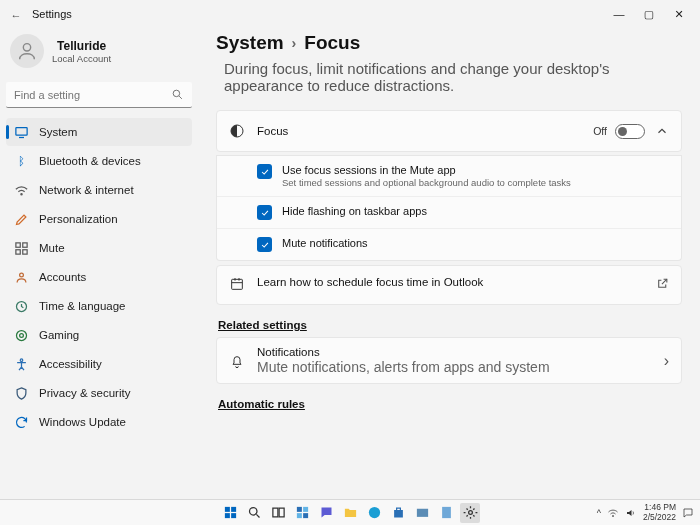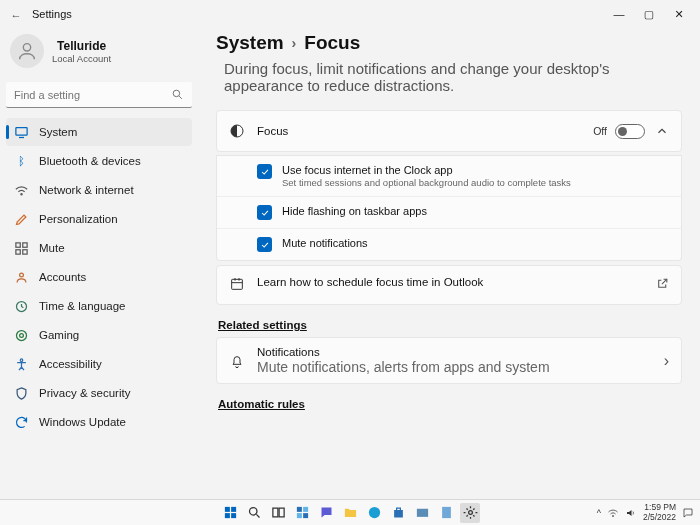--- a/index.html
+++ b/index.html
@@ -234,21 +234,21 @@
     </div>
 
     <div class="subcard">
       <div class="subrow">
         <span class="chk">
             <svg viewBox="0 0 24 24">
               <polyline points="5 12 10 17 19 7"></polyline>
             </svg>
           </span>
         <div>
-          <div class="sublabel">Use focus internet in the Clock app</div>
+          <div class="sublabel">Use focus sessions in the Mute app</div>
           <div class="subdesc">Set timed sessions and optional background audio to complete tasks</div>
         </div>
       </div>
       <div class="subrow">
         <span class="chk">
             <svg viewBox="0 0 24 24">
               <polyline points="5 12 10 17 19 7"></polyline>
             </svg>
           </span>
         <div class="sublabel">Hide flashing on taskbar apps</div>
@@ -376,20 +376,20 @@
     <svg viewBox="0 0 24 24">
         <path d="M3 10c5-5 13-5 18 0"></path>
         <path d="M7 14c3-3 7-3 10 0"></path>
         <circle cx="12" cy="18" r="1" fill="#333"></circle>
       </svg>
     <svg viewBox="0 0 24 24">
         <path d="M4 10v4h4l5 4V6l-5 4z" fill="#333" stroke="none"></path>
         <path d="M16 9c1 1 1 5 0 6"></path>
       </svg>
     <div class="clock">
-      <div>1:59 PM</div>
+      <div>1:46 PM</div>
       <div>2/5/2022</div>
     </div>
     <svg viewBox="0 0 24 24">
         <path d="M4 4h16v12H9l-5 4z"></path>
       </svg>
   </div>
 </div>
 
 </body></html>

